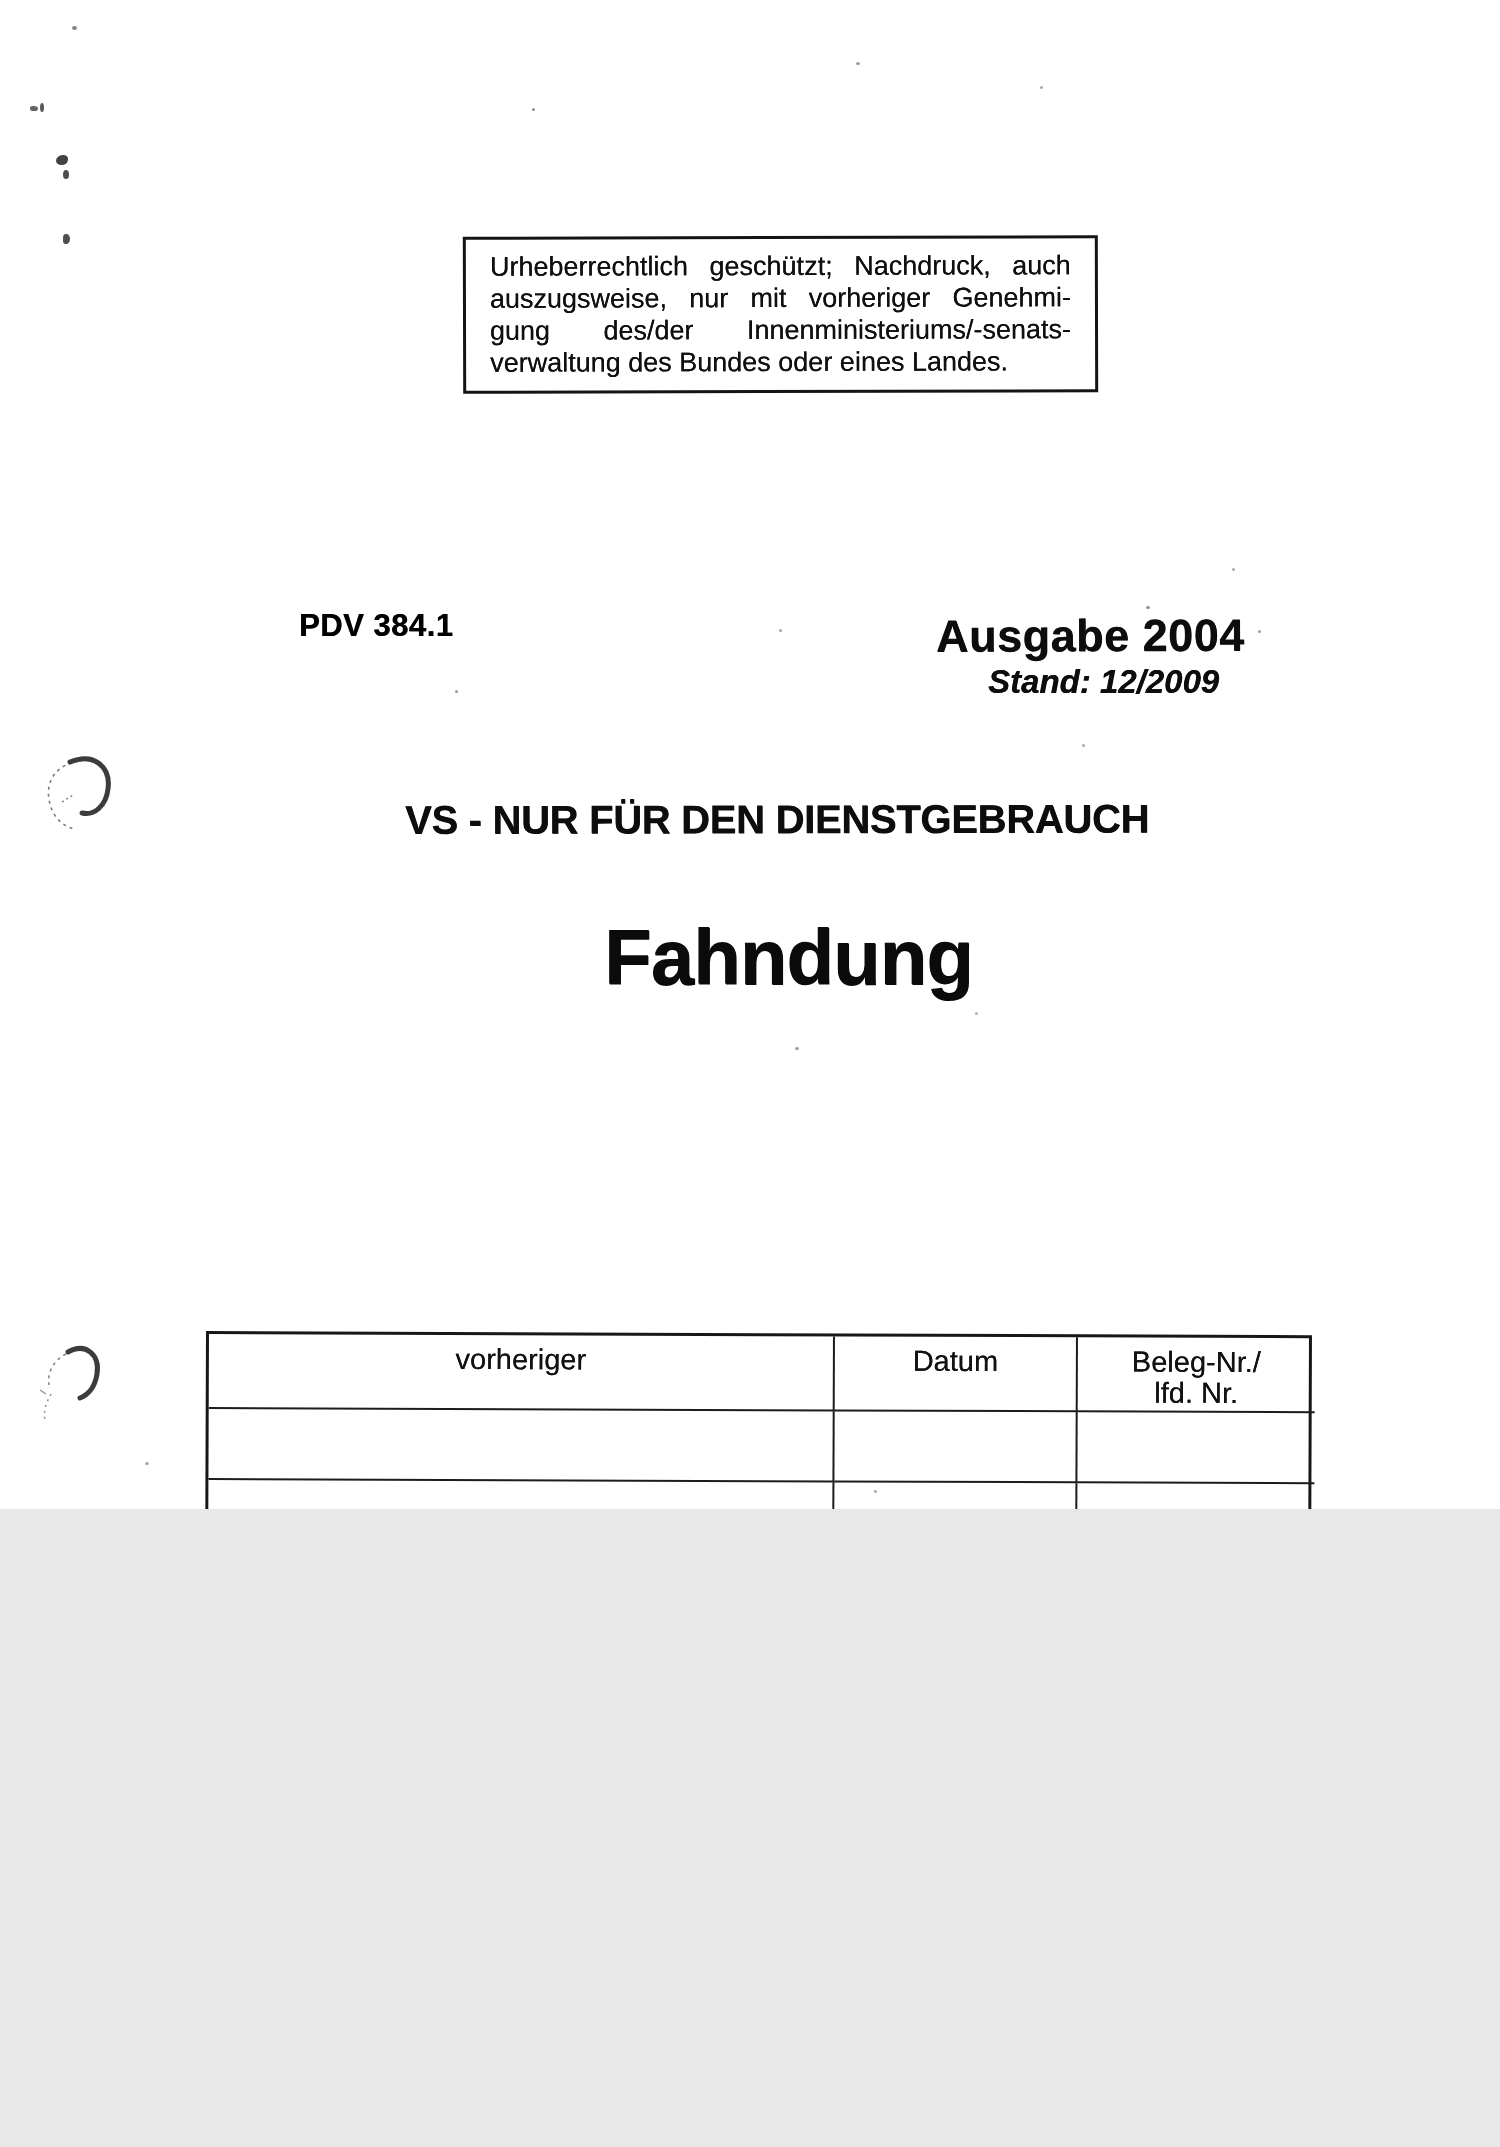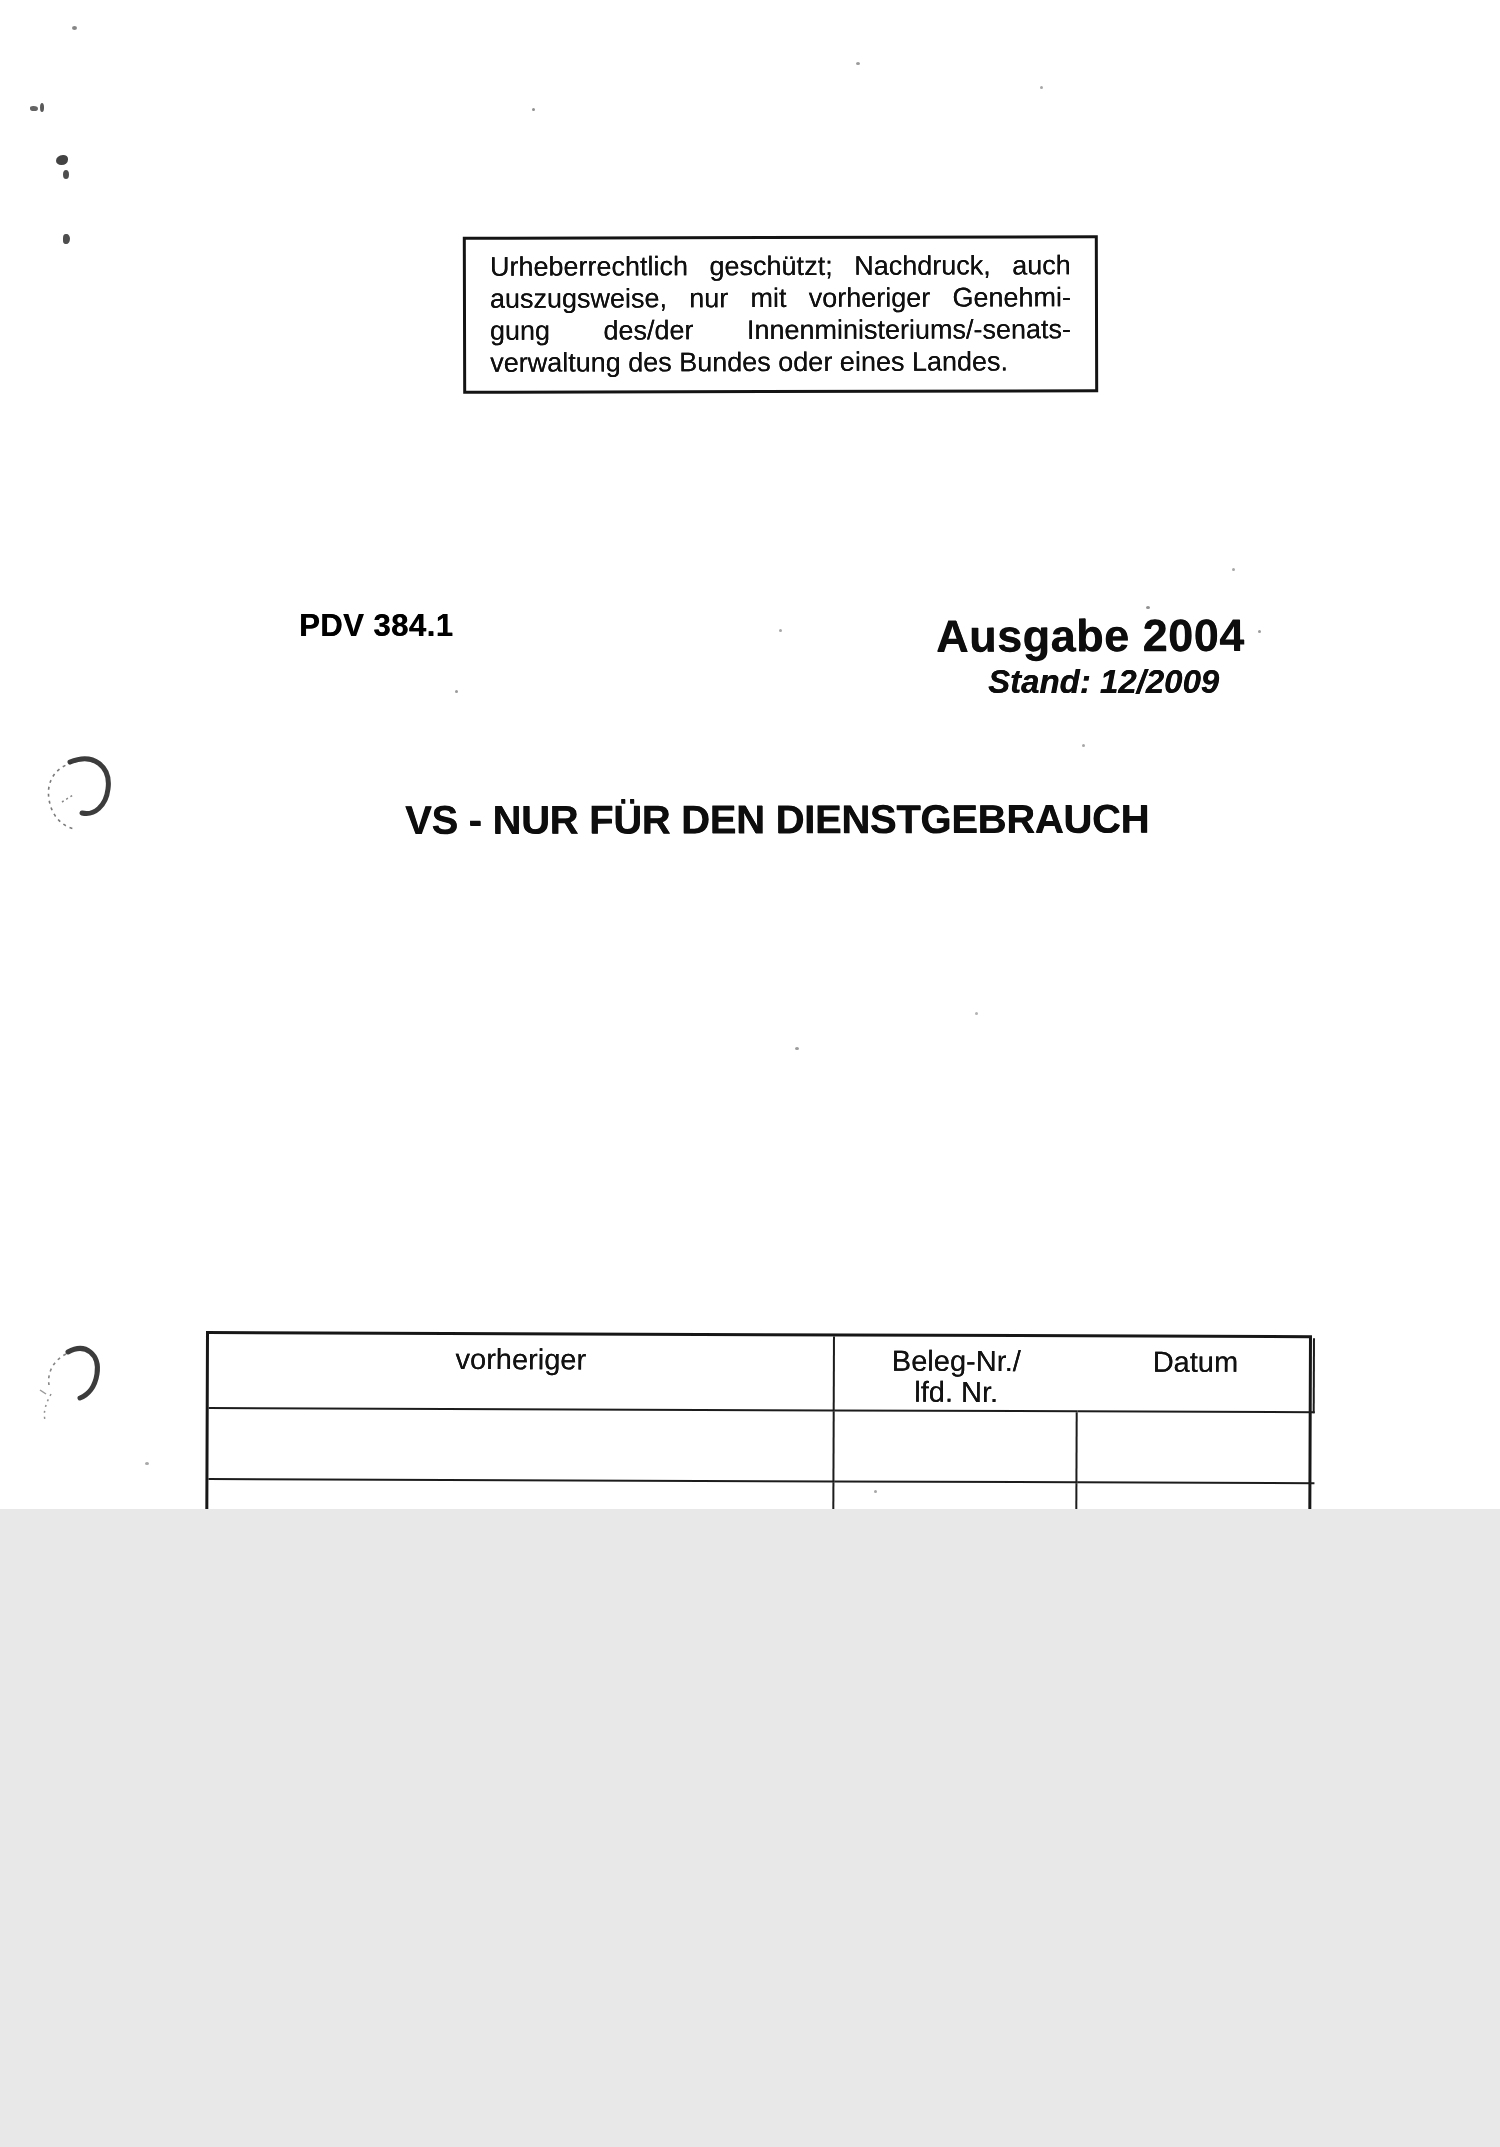--- a/index.html
+++ b/index.html
@@ -117,45 +117,46 @@
     <div class="cl jline">gung des/der Innenministeriums/-senats-</div>
     <div class="cl lastline">verwaltung des Bundes oder eines Landes.</div>
   </div>
 
   <div class="pdv">PDV 384.1</div>
   <div class="ausgabe">Ausgabe 2004</div>
   <div class="stand">Stand: 12/2009</div>
 
   <div class="vs-line">VS - NUR FÜR DEN DIENSTGEBRAUCH</div>
 
+  <h1 class="doc-title">Fahndung</h1>
 
   <svg class="curl" style="left:42px;top:750px;" width="80" height="95" viewBox="0 0 80 95">
     <path d="M 28,12 C 52,2 69,17 66,39 C 64,56 52,66 40,63" fill="none" stroke="#1a1a1a" stroke-width="5" stroke-linecap="round" opacity="0.85"></path>
     <path d="M 30,13 C 14,17 4,31 7,49 C 9,65 20,77 33,79" fill="none" stroke="#333" stroke-width="1.6" stroke-dasharray="3 4" opacity="0.65"></path>
     <path d="M 20,52 l 11,-7" fill="none" stroke="#333" stroke-width="1.5" stroke-dasharray="2 3" opacity="0.6"></path>
   </svg>
 
   <svg class="curl" style="left:36px;top:1336px;" width="72" height="88" viewBox="0 0 72 88">
     <path d="M 32,16 C 50,6 64,19 61,38 C 59,51 52,59 44,62" fill="none" stroke="#1a1a1a" stroke-width="5" stroke-linecap="round" opacity="0.85"></path>
     <path d="M 30,18 C 18,24 11,36 13,49" fill="none" stroke="#333" stroke-width="1.6" stroke-dasharray="3 4" opacity="0.6"></path>
     <path d="M 15,58 C 10,67 7,76 9,84" fill="none" stroke="#333" stroke-width="1.5" stroke-dasharray="2 4" opacity="0.55"></path>
     <path d="M 4,54 l 6,4" fill="none" stroke="#333" stroke-width="1.5" opacity="0.5"></path>
   </svg>
 
   <div class="intake-table">
 
     <div class="cell hcell">
       <span>vorheriger</span>
     </div>
+    <div class="cell hcell">
+      <span>Datum</span>
+    </div>
     <div class="cell hcell lastcol">
       <span>Beleg-Nr./</span>
       <span>lfd. Nr.</span>
-    </div>
-    <div class="cell hcell">
-      <span>Datum</span>
     </div>
 
     <div class="cell"></div>
     <div class="cell"></div>
     <div class="cell lastcol"></div>
 
     <div class="cell"></div>
     <div class="cell"></div>
     <div class="cell lastcol"></div>
 

